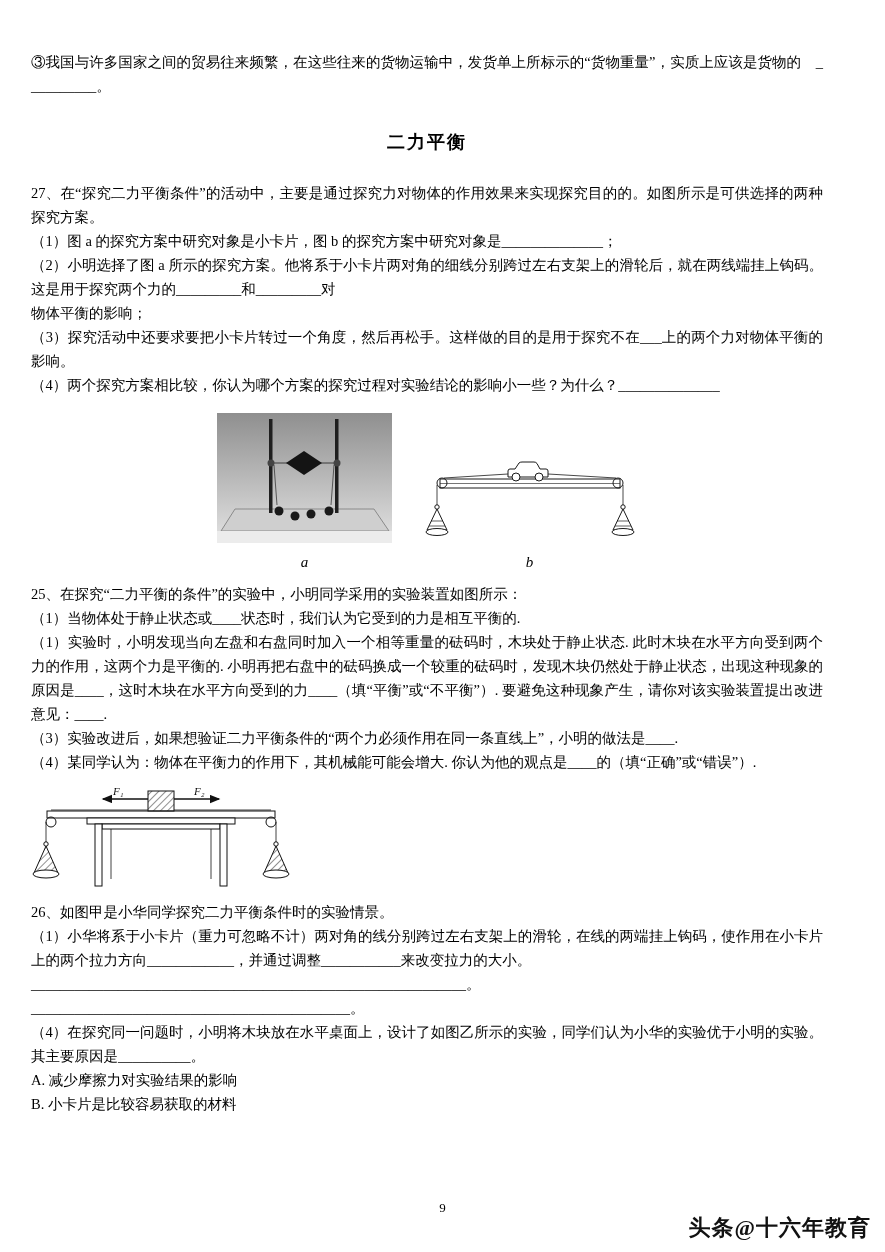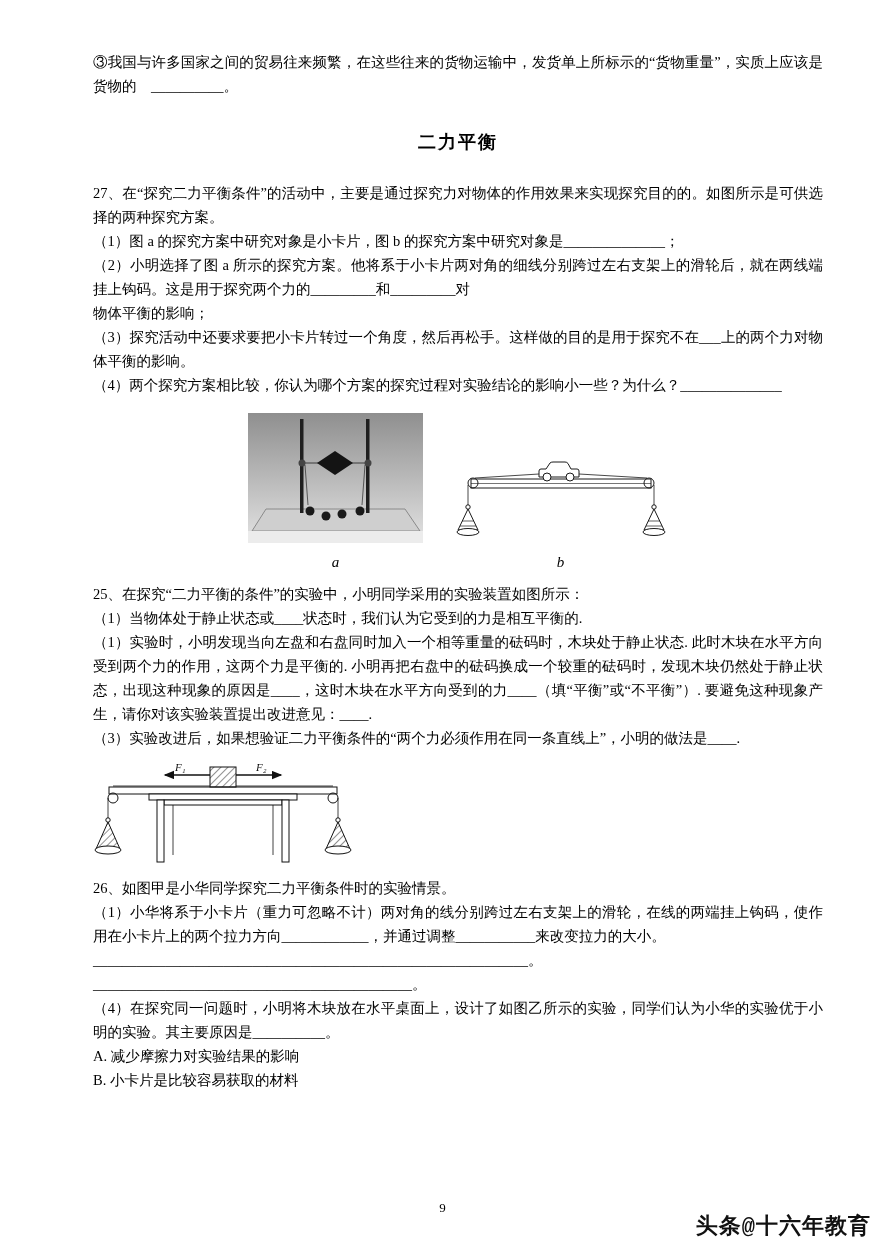--- a/index.html
+++ b/index.html
@@ -7,21 +7,21 @@
   .page {
     position: relative;
     width: 885px;
     height: 1252px;
     margin: 0 auto;
     background: #ffffff;
     color: #000;
     font-family: "Liberation Serif", "DejaVu Serif", serif;
     font-size: 14.5px;
     line-height: 24px;
-    padding: 50px 62px 0 93px;
+    padding: 50px 62px 0 31px;
     overflow: hidden;
   }
   p { margin: 0; text-align: justify; word-break: break-all; }
   .title {
     text-align: center;
     font-size: 18px;
     font-weight: 700;
     letter-spacing: 2px;
     margin: 31px 0 26px 0;
     line-height: 26px;
@@ -56,21 +56,21 @@
     left: 0; right: 0;
     bottom: 36px;
     text-align: center;
     font-size: 13px;
     line-height: 16px;
   }
   .watermark {
     position: absolute;
     right: 14px;
     bottom: 12px;
-    font-family: Liberation Mono, monospace;
+    font-family: Liberation Serif, serif;
     font-size: 22px;
     font-weight: 700;
     color: #111;
     letter-spacing: 1px;
   }
 </style>
 </head>
 <body>
 
 <div class="page">
@@ -142,20 +142,21 @@
         <div class="fig-cap">b</div>
       </div>
     </figure>
   </section>
 
   <section>
     <p>25、在探究“二力平衡的条件”的实验中，小明同学采用的实验装置如图所示：</p>
     <p>（1）当物体处于静止状态或____状态时，我们认为它受到的力是相互平衡的.</p>
     <p>（1）实验时，小明发现当向左盘和右盘同时加入一个相等重量的砝码时，木块处于静止状态. 此时木块在水平方向受到两个力的作用，这两个力是平衡的. 小明再把右盘中的砝码换成一个较重的砝码时，发现木块仍然处于静止状态，出现这种现象的原因是____，这时木块在水平方向受到的力____（填“平衡”或“不平衡”）. 要避免这种现象产生，请你对该实验装置提出改进意见：____.</p>
     <p>（3）实验改进后，如果想验证二力平衡条件的“两个力必须作用在同一条直线上”，小明的做法是____.</p>
+    <p>（4）某同学认为：物体在平衡力的作用下，其机械能可能会增大. 你认为他的观点是____的（填“正确”或“错误”）.</p>
 
     <figure class="fig25">
       <svg width="260" height="108" viewBox="0 0 260 108">
         <defs>
           <pattern id="hatch2" width="5" height="5" patternUnits="userSpaceOnUse" patternTransform="rotate(45)">
             <line x1="0" y1="0" x2="0" y2="5" stroke="#222" stroke-width="1"></line>
           </pattern>
           <marker id="ah" markerWidth="9" markerHeight="8" refX="6.5" refY="3" orient="auto">
             <path d="M0,0 L7.5,3 L0,6 Z" fill="#111"></path>
           </marker>

